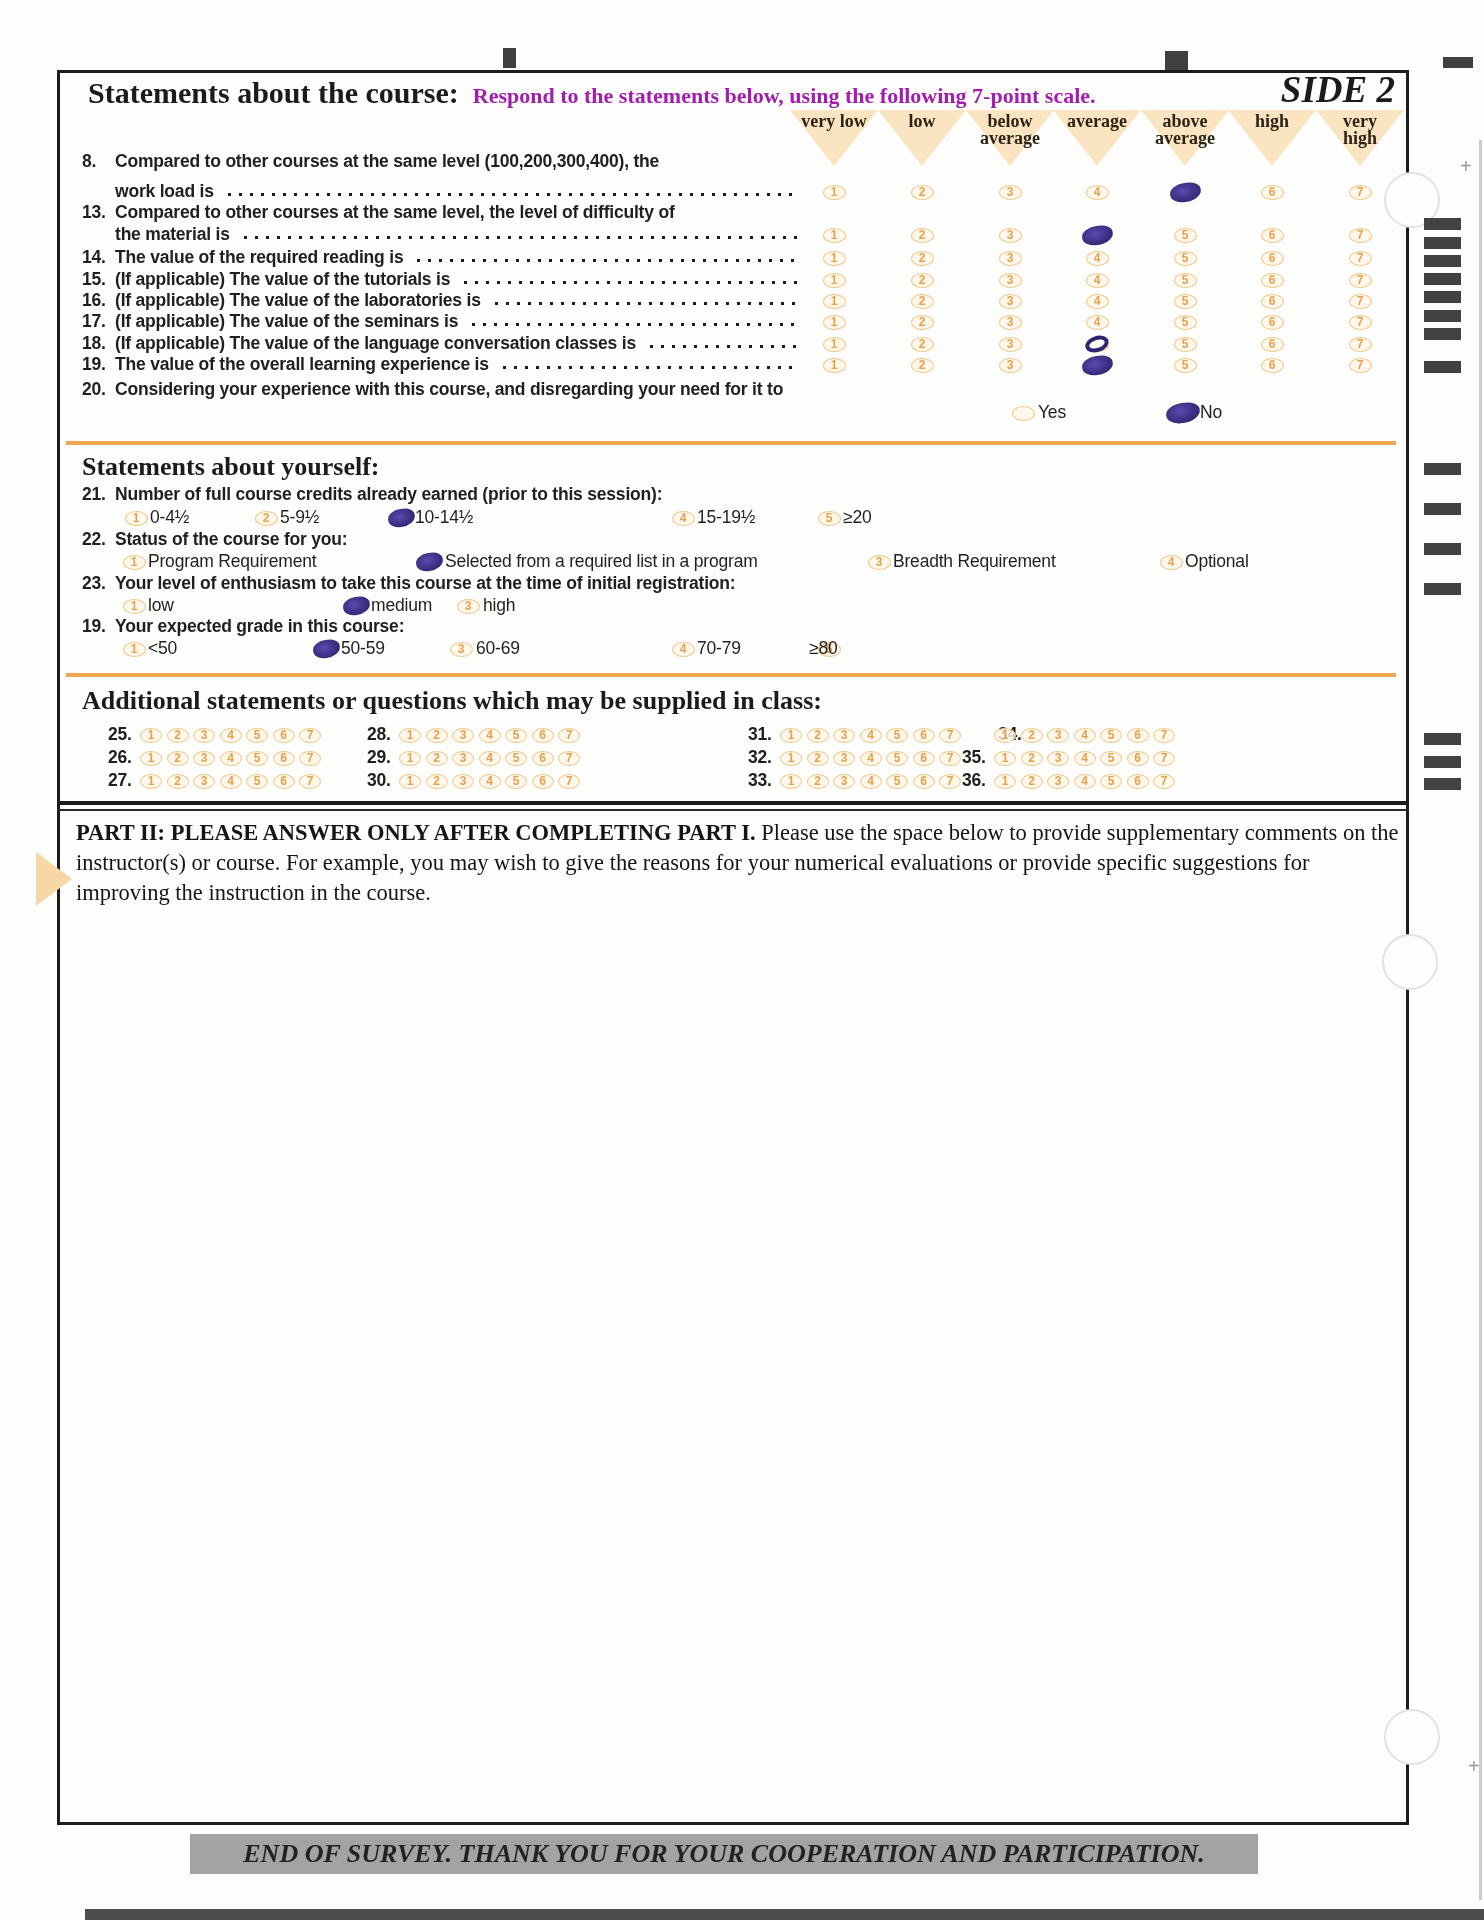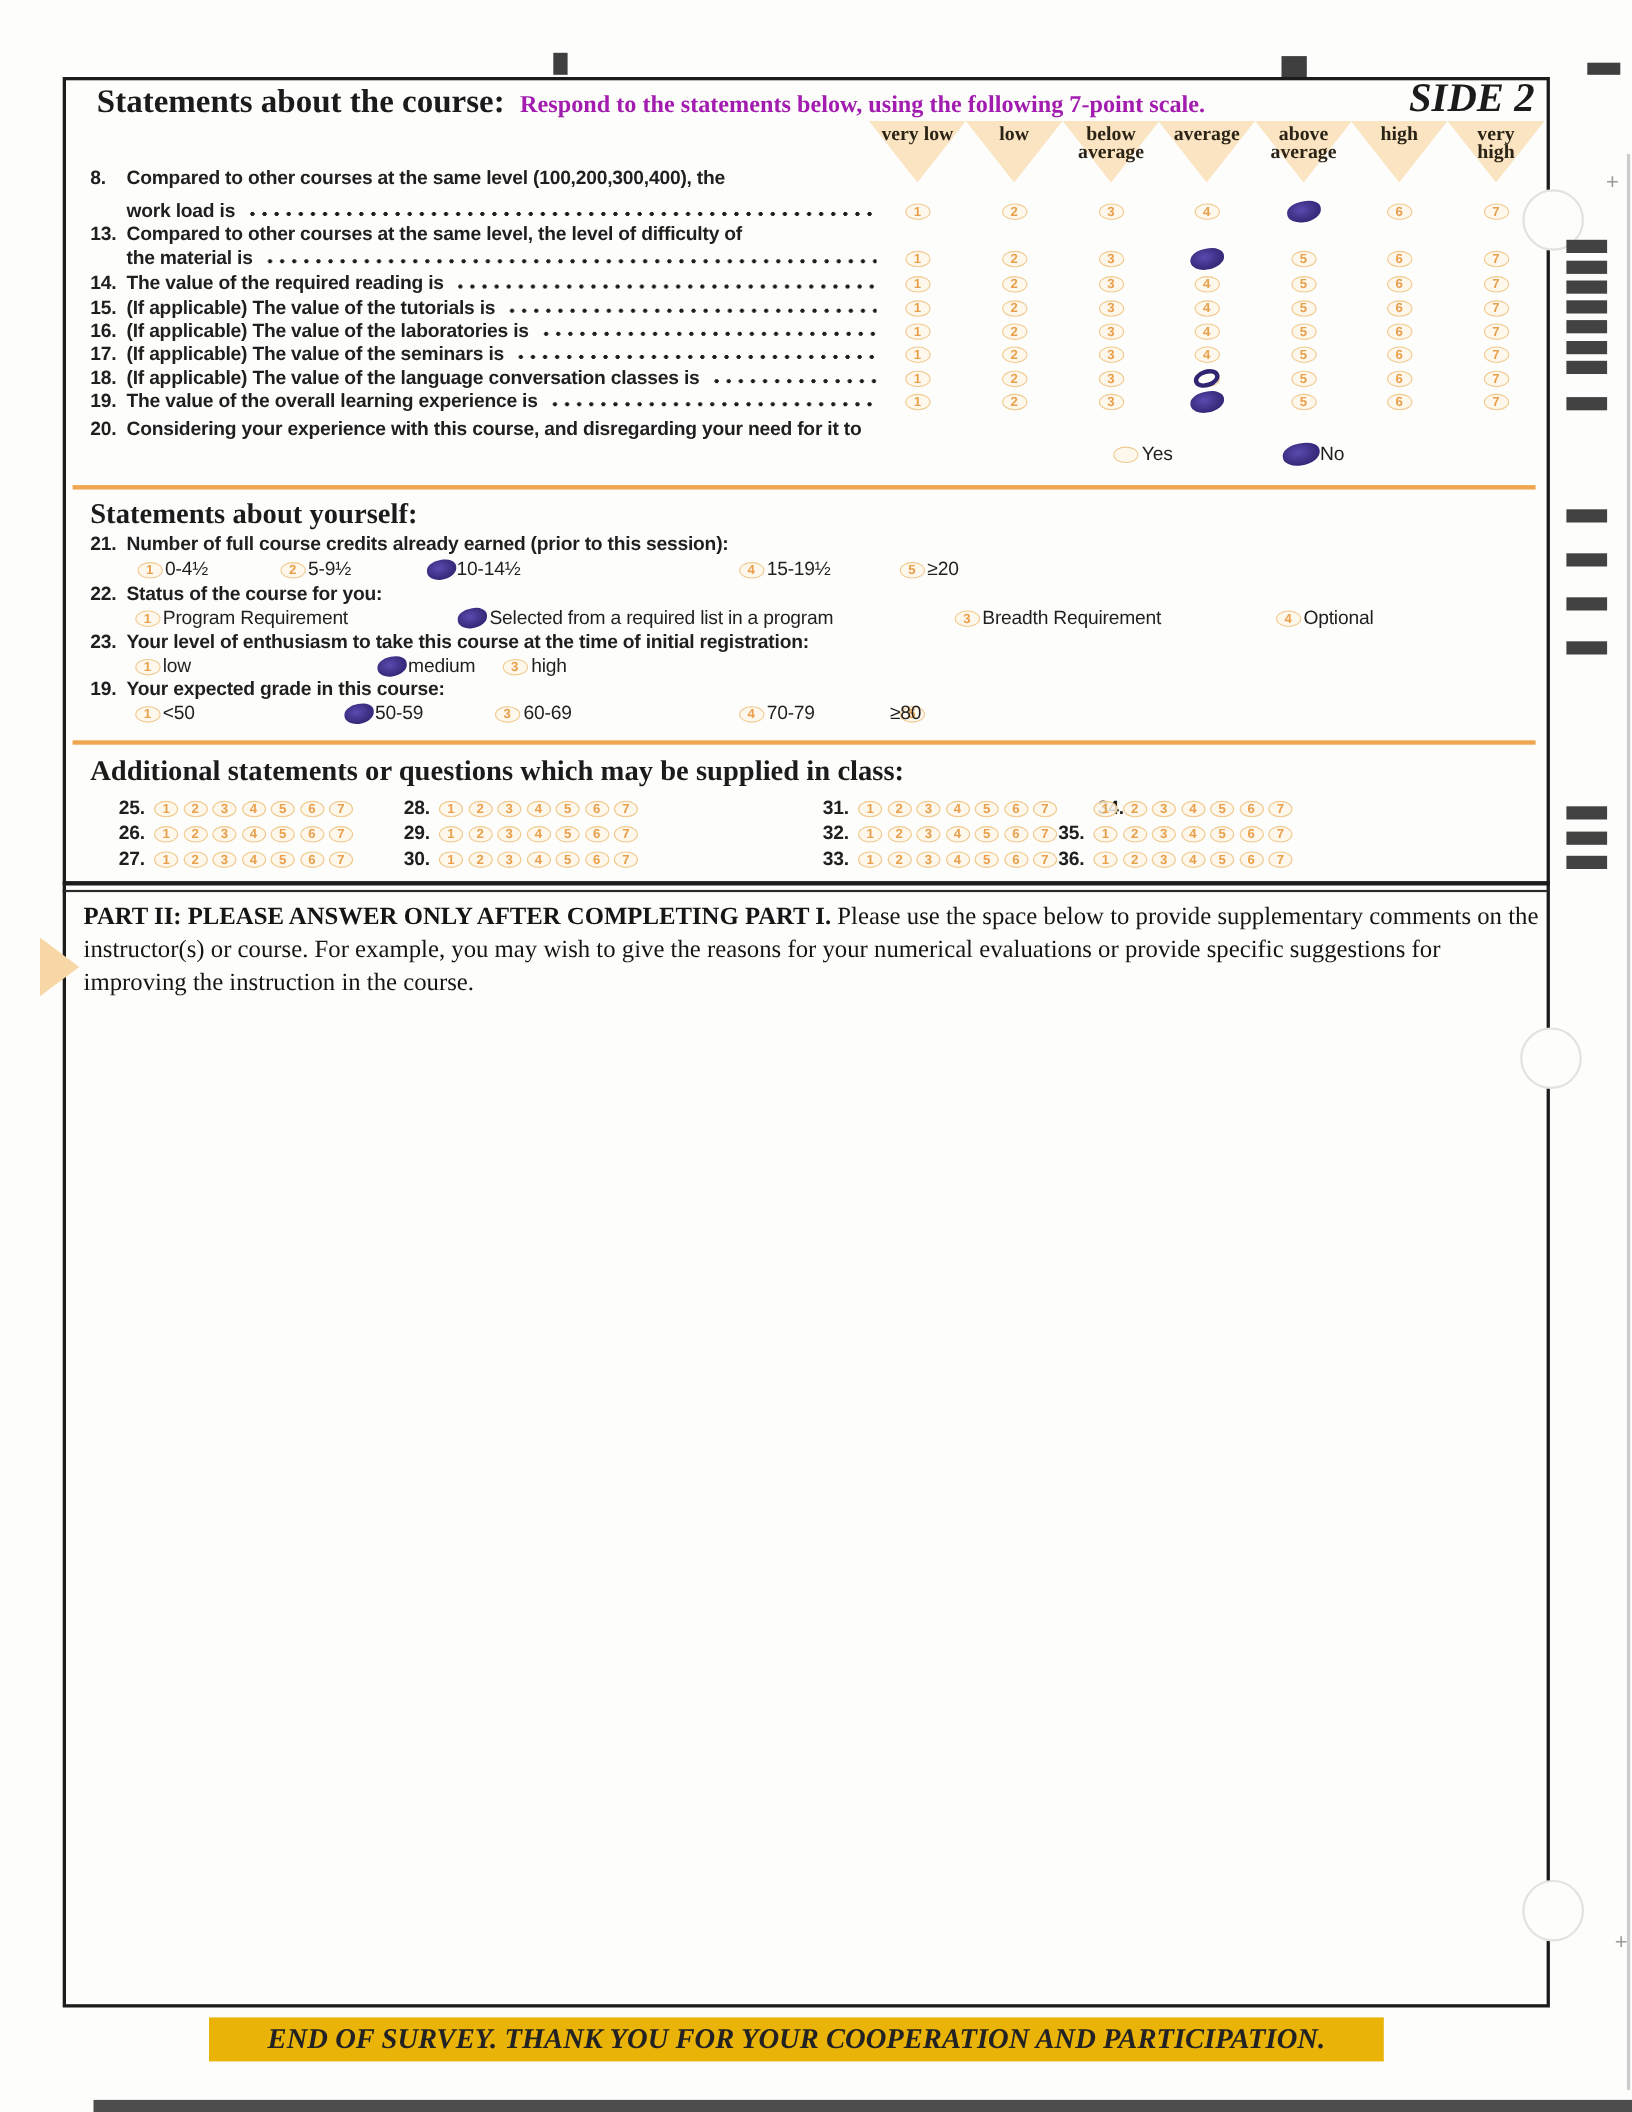--- a/index.html
+++ b/index.html
@@ -36,21 +36,21 @@
   .opt-label{position:absolute;font-size:17.5px;letter-spacing:-0.2px;white-space:nowrap;}
   .divider-orange{position:absolute;left:66px;width:1330px;height:4px;background:#efa64f;}
   
   .part-rule-a{position:absolute;left:57px;width:1352px;height:4px;background:#1c1c1c;}
   .part-rule-b{position:absolute;left:57px;width:1352px;height:2px;background:#2a2a2a;}
   .part2-par{position:absolute;left:76px;top:818px;width:1330px;font-family:"Liberation Serif",serif;
              font-size:22.5px;line-height:30px;color:#151515;}
   .part2-head{font-weight:bold;margin-top:48px;}
   .arrow-part2{position:absolute;left:36px;top:852px;width:36px;height:54px;background:#f7d7a5;
                clip-path:polygon(0 0,100% 50%,0 100%);}
-  .end-band{position:absolute;left:190px;top:1834px;width:1068px;height:40px;background:#eab308;
+  .end-band{position:absolute;left:190px;top:1834px;width:1068px;height:40px;background:#a3a3a3;
             display:flex;align-items:center;justify-content:center;}
   .end-text{font-family:"Liberation Serif",serif;font-style:italic;font-weight:bold;font-size:26px;color:#222;
             white-space:nowrap;}
   
   .regmark{position:absolute;background:#3f3f3f;}
   .timing{position:absolute;left:1424px;width:37px;height:12px;background:#424242;z-index:6;}
   .punch{position:absolute;width:56px;height:56px;border-radius:50%;background:#fdfdfb;
          border:2px solid #e2e2e0;box-sizing:border-box;z-index:5;}
   .edge-line{position:absolute;left:1479px;top:140px;width:3px;height:1760px;background:#cccccc;}
   .plus-mark{position:absolute;color:#9a9a9a;font-size:20px;font-family:"Liberation Sans",sans-serif;}

